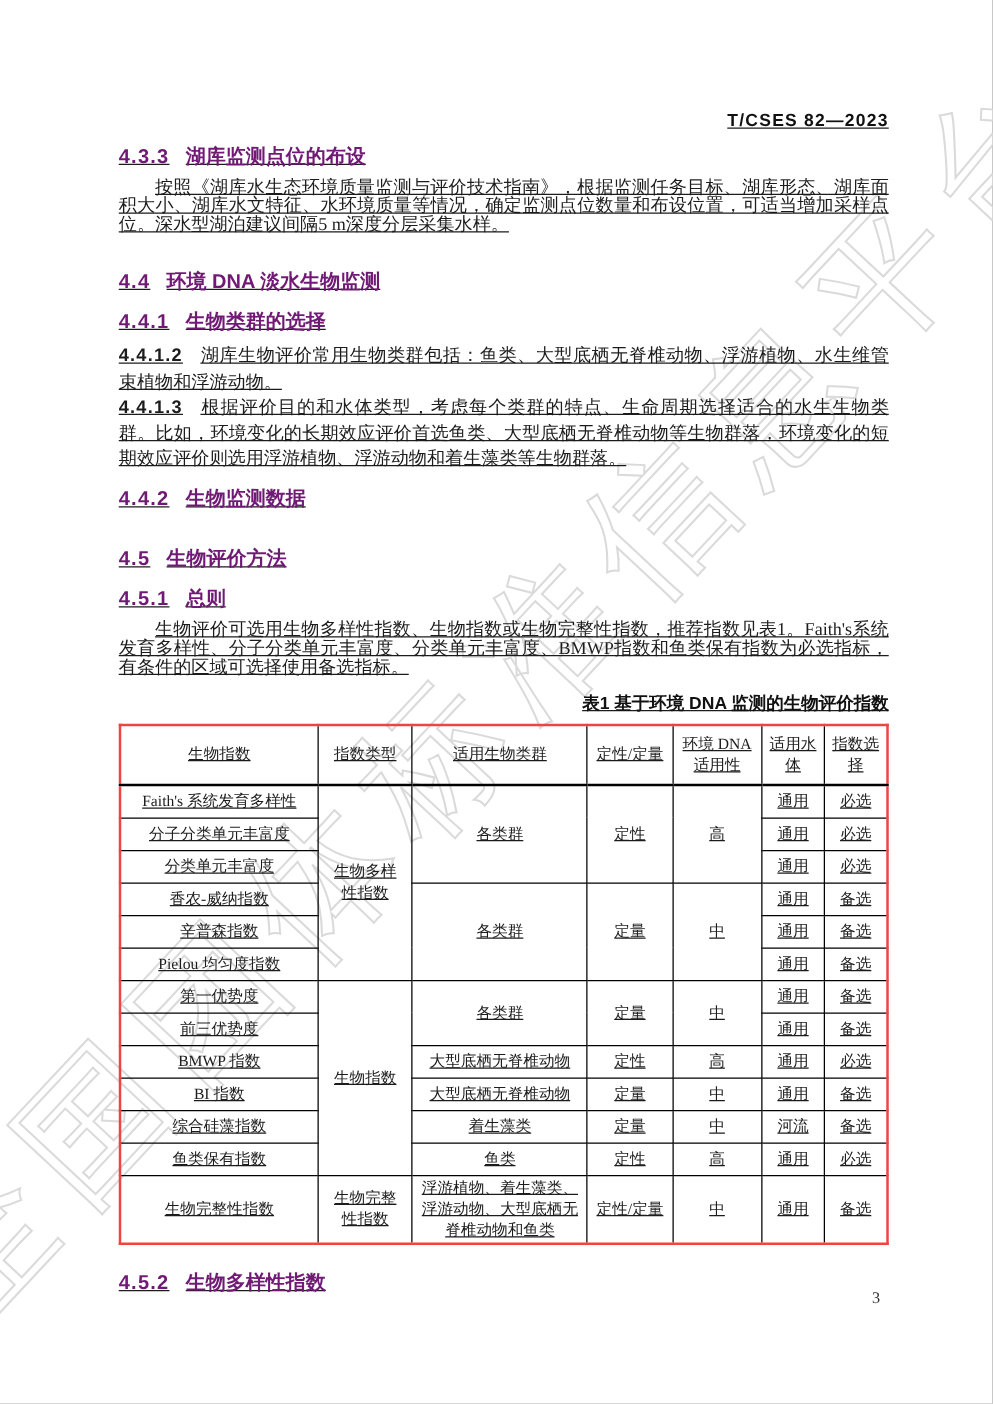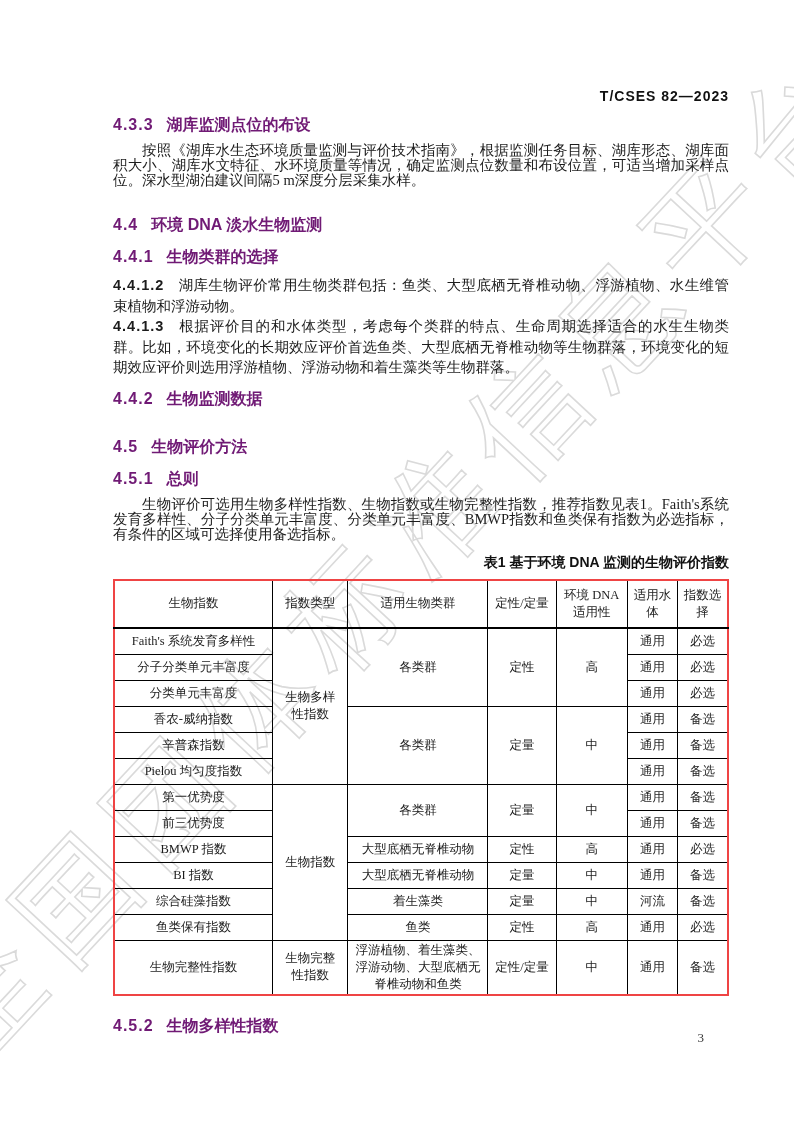--- a/index.html
+++ b/index.html
@@ -10,21 +10,21 @@
   }
   .watermark{
     position:absolute; left:50%; top:50%;
     transform:translate(-50%,-54%) rotate(-47deg);
     font-family:"Liberation Sans", sans-serif;
     font-size:116px; letter-spacing:16px; white-space:nowrap;
     color:#ffffff; -webkit-text-stroke:1.6px #dadada;
     z-index:0; pointer-events:none;
   }
   .content{
-    position:absolute; left:113px; top:88px; width:616px; z-index:1;
+    position:absolute; left:95px; top:88px; width:616px; z-index:1;text-decoration:underline;
   }
   .doc-header{
     text-align:right; font-family:"Liberation Sans", sans-serif;
     font-weight:bold; font-size:14px; letter-spacing:1px; color:#111;
     margin-bottom:6px;
   }
   .heading{
     font-family:"Liberation Sans", sans-serif; font-weight:bold;
     font-size:16px; color:#701a75;
   }

